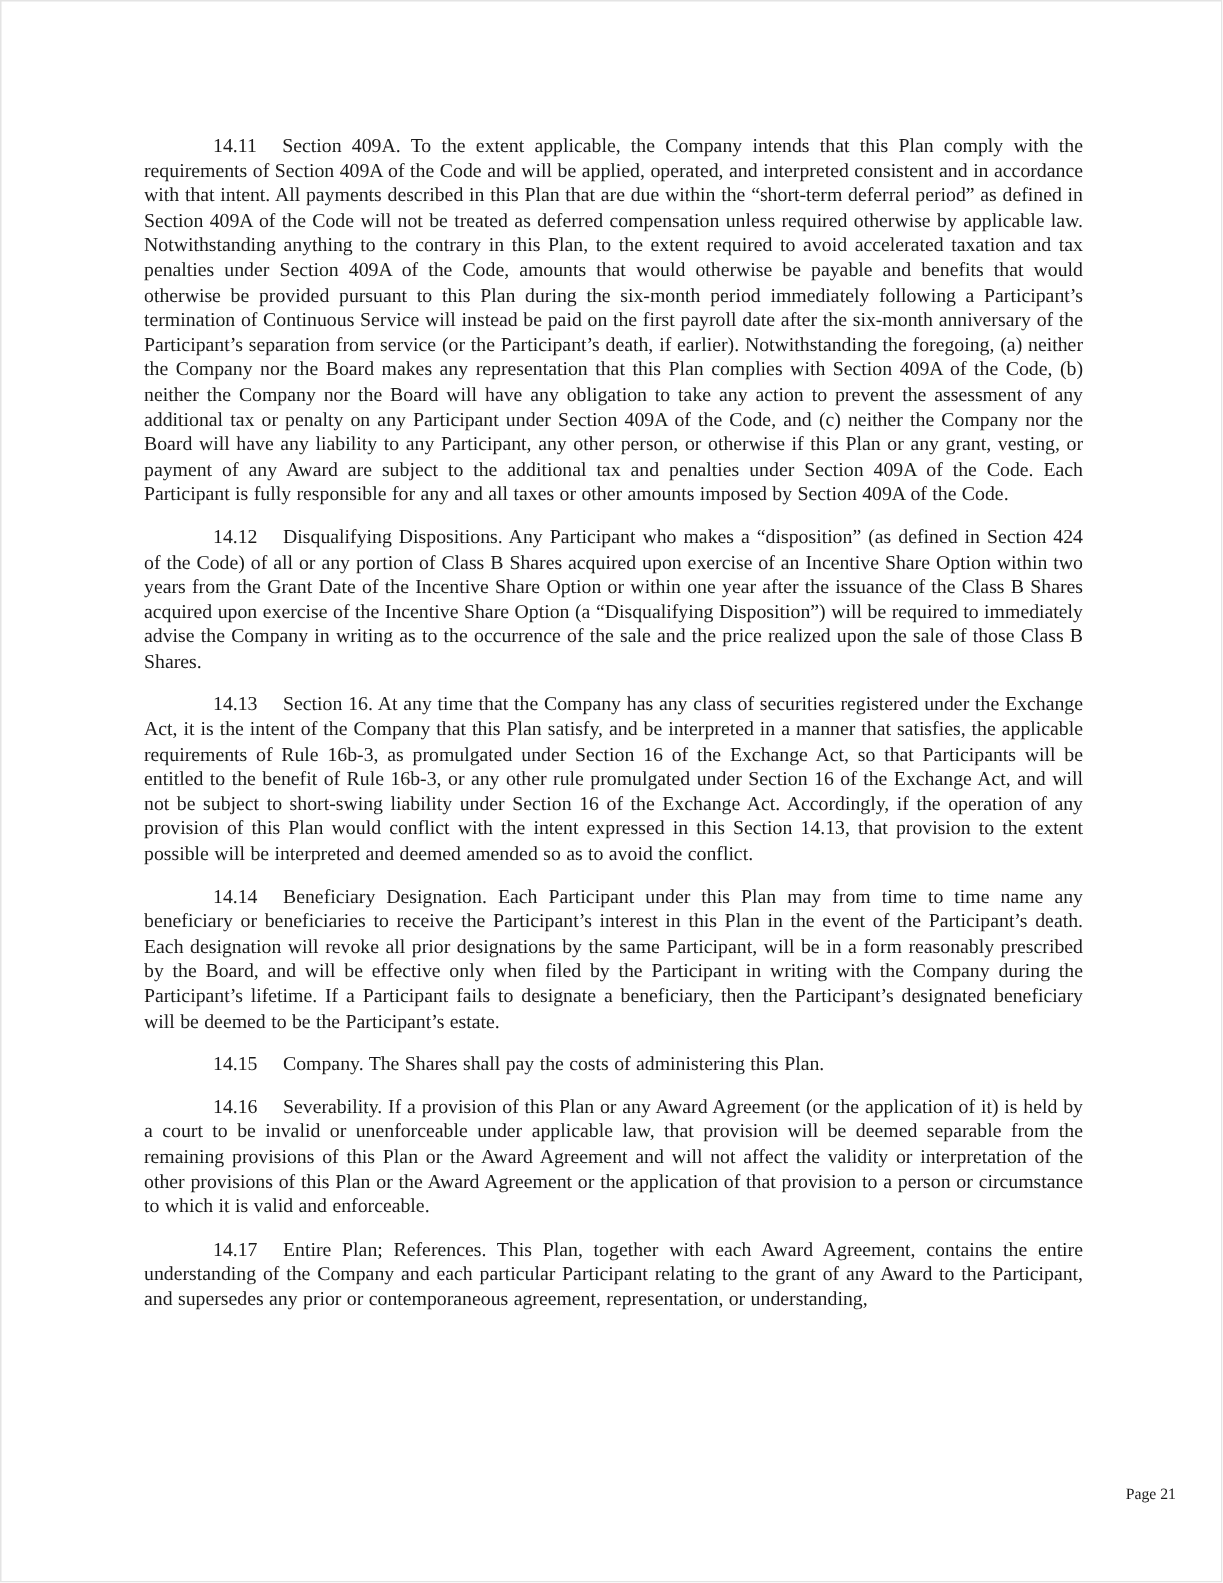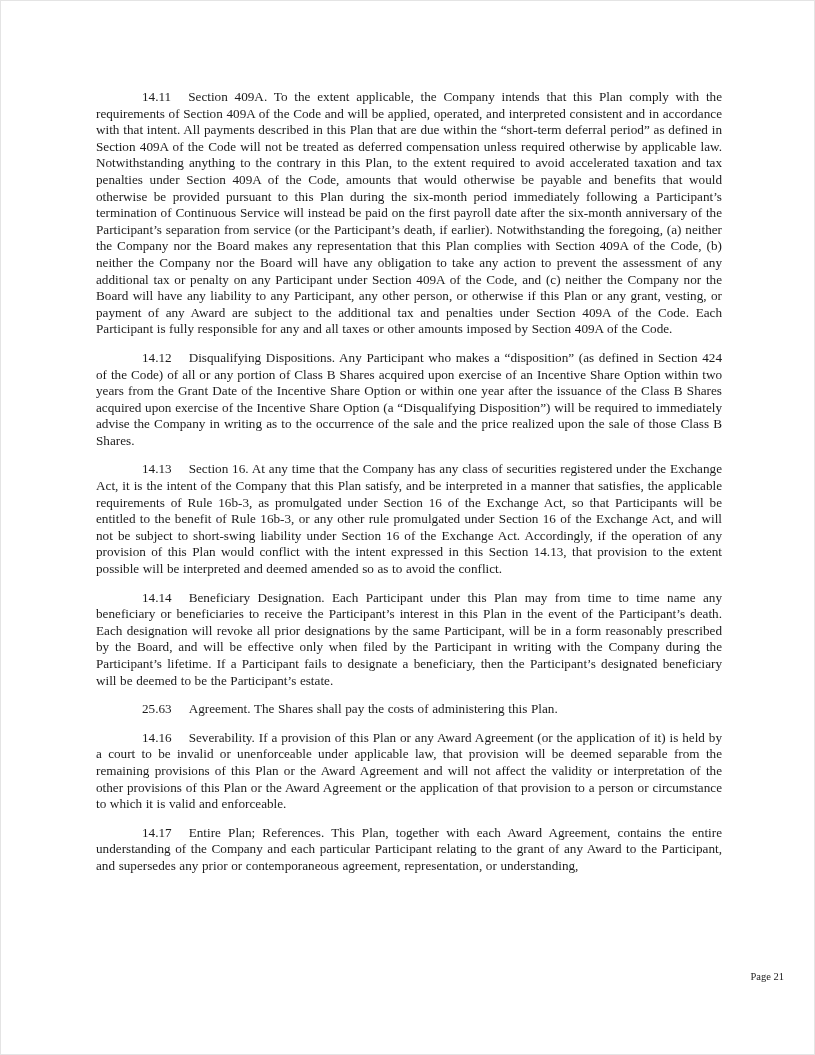--- a/index.html
+++ b/index.html
@@ -24,39 +24,39 @@
     text-align: justify;
     text-indent: 46px;
     margin-bottom: 12px;
     word-spacing: 0.3px;
   }
   .tab { display: inline-block; width: 17px; }
   .sec-title.u { text-underline-offset: 2px; }
   .footer {
     position: absolute;
     right: 30px;
-    bottom: 72px;
+    bottom: 52px;
     font-size: 10.5px;
     color: #1b1b1b;
   }
 </style>
 </head>
 <body>
 
 <div class="page">
 
   <p class="para"><span class="sec-num">14.11</span><span class="tab"></span><span class="sec-title">Section 409A</span><span class="sec-sep">. </span><span class="sec-body">To the extent applicable, the Company intends that this Plan comply with the requirements of Section 409A of the Code and will be applied, operated, and interpreted consistent and in accordance with that intent. All payments described in this Plan that are due within the “short-term deferral period” as defined in Section 409A of the Code will not be treated as deferred compensation unless required otherwise by applicable law. Notwithstanding anything to the contrary in this Plan, to the extent required to avoid accelerated taxation and tax penalties under Section 409A of the Code, amounts that would otherwise be payable and benefits that would otherwise be provided pursuant to this Plan during the six-month period immediately following a Participant’s termination of Continuous Service will instead be paid on the first payroll date after the six-month anniversary of the Participant’s separation from service (or the Participant’s death, if earlier). Notwithstanding the foregoing, (a) neither the Company nor the Board makes any representation that this Plan complies with Section 409A of the Code, (b) neither the Company nor the Board will have any obligation to take any action to prevent the assessment of any additional tax or penalty on any Participant under Section 409A of the Code, and (c) neither the Company nor the Board will have any liability to any Participant, any other person, or otherwise if this Plan or any grant, vesting, or payment of any Award are subject to the additional tax and penalties under Section 409A of the Code. Each Participant is fully responsible for any and all taxes or other amounts imposed by Section 409A of the Code.</span></p>
 
   <p class="para"><span class="sec-num">14.12</span><span class="tab"></span><span class="sec-title u">Disqualifying Dispositions</span><span class="sec-sep">. </span><span class="sec-body">Any Participant who makes a “disposition” (as defined in Section 424 of the Code) of all or any portion of Class B Shares acquired upon exercise of an Incentive Share Option within two years from the Grant Date of the Incentive Share Option or within one year after the issuance of the Class B Shares acquired upon exercise of the Incentive Share Option (a “Disqualifying Disposition”) will be required to immediately advise the Company in writing as to the occurrence of the sale and the price realized upon the sale of those Class B Shares.</span></p>
 
   <p class="para"><span class="sec-num">14.13</span><span class="tab"></span><span class="sec-title u">Section 16</span><span class="sec-sep">. </span><span class="sec-body">At any time that the Company has any class of securities registered under the Exchange Act, it is the intent of the Company that this Plan satisfy, and be interpreted in a manner that satisfies, the applicable requirements of Rule 16b-3, as promulgated under Section 16 of the Exchange Act, so that Participants will be entitled to the benefit of Rule 16b-3, or any other rule promulgated under Section 16 of the Exchange Act, and will not be subject to short-swing liability under Section 16 of the Exchange Act. Accordingly, if the operation of any provision of this Plan would conflict with the intent expressed in this Section 14.13, that provision to the extent possible will be interpreted and deemed amended so as to avoid the conflict.</span></p>
 
   <p class="para"><span class="sec-num">14.14</span><span class="tab"></span><span class="sec-title">Beneficiary Designation</span><span class="sec-sep">. </span><span class="sec-body">Each Participant under this Plan may from time to time name any beneficiary or beneficiaries to receive the Participant’s interest in this Plan in the event of the Participant’s death. Each designation will revoke all prior designations by the same Participant, will be in a form reasonably prescribed by the Board, and will be effective only when filed by the Participant in writing with the Company during the Participant’s lifetime. If a Participant fails to designate a beneficiary, then the Participant’s designated beneficiary will be deemed to be the Participant’s estate.</span></p>
 
-  <p class="para"><span class="sec-num">25.63</span><span class="tab"></span><span class="sec-title u">Agreement</span><span class="sec-sep">. </span><span class="sec-body">The Shares shall pay the costs of administering this Plan.</span></p>
+  <p class="para"><span class="sec-num">14.15</span><span class="tab"></span><span class="sec-title u">Company</span><span class="sec-sep">. </span><span class="sec-body">The Shares shall pay the costs of administering this Plan.</span></p>
 
   <p class="para"><span class="sec-num">14.16</span><span class="tab"></span><span class="sec-title u">Severability</span><span class="sec-sep">. </span><span class="sec-body">If a provision of this Plan or any Award Agreement (or the application of it) is held by a court to be invalid or unenforceable under applicable law, that provision will be deemed separable from the remaining provisions of this Plan or the Award Agreement and will not affect the validity or interpretation of the other provisions of this Plan or the Award Agreement or the application of that provision to a person or circumstance to which it is valid and enforceable.</span></p>
 
   <p class="para"><span class="sec-num">14.17</span><span class="tab"></span><span class="sec-title u">Entire Plan; References</span><span class="sec-sep">. </span><span class="sec-body">This Plan, together with each Award Agreement, contains the entire understanding of the Company and each particular Participant relating to the grant of any Award to the Participant, and supersedes any prior or contemporaneous agreement, representation, or understanding,</span></p>
 
   <div class="footer">Page 21</div>
 
 </div>
 
 </body></html>

